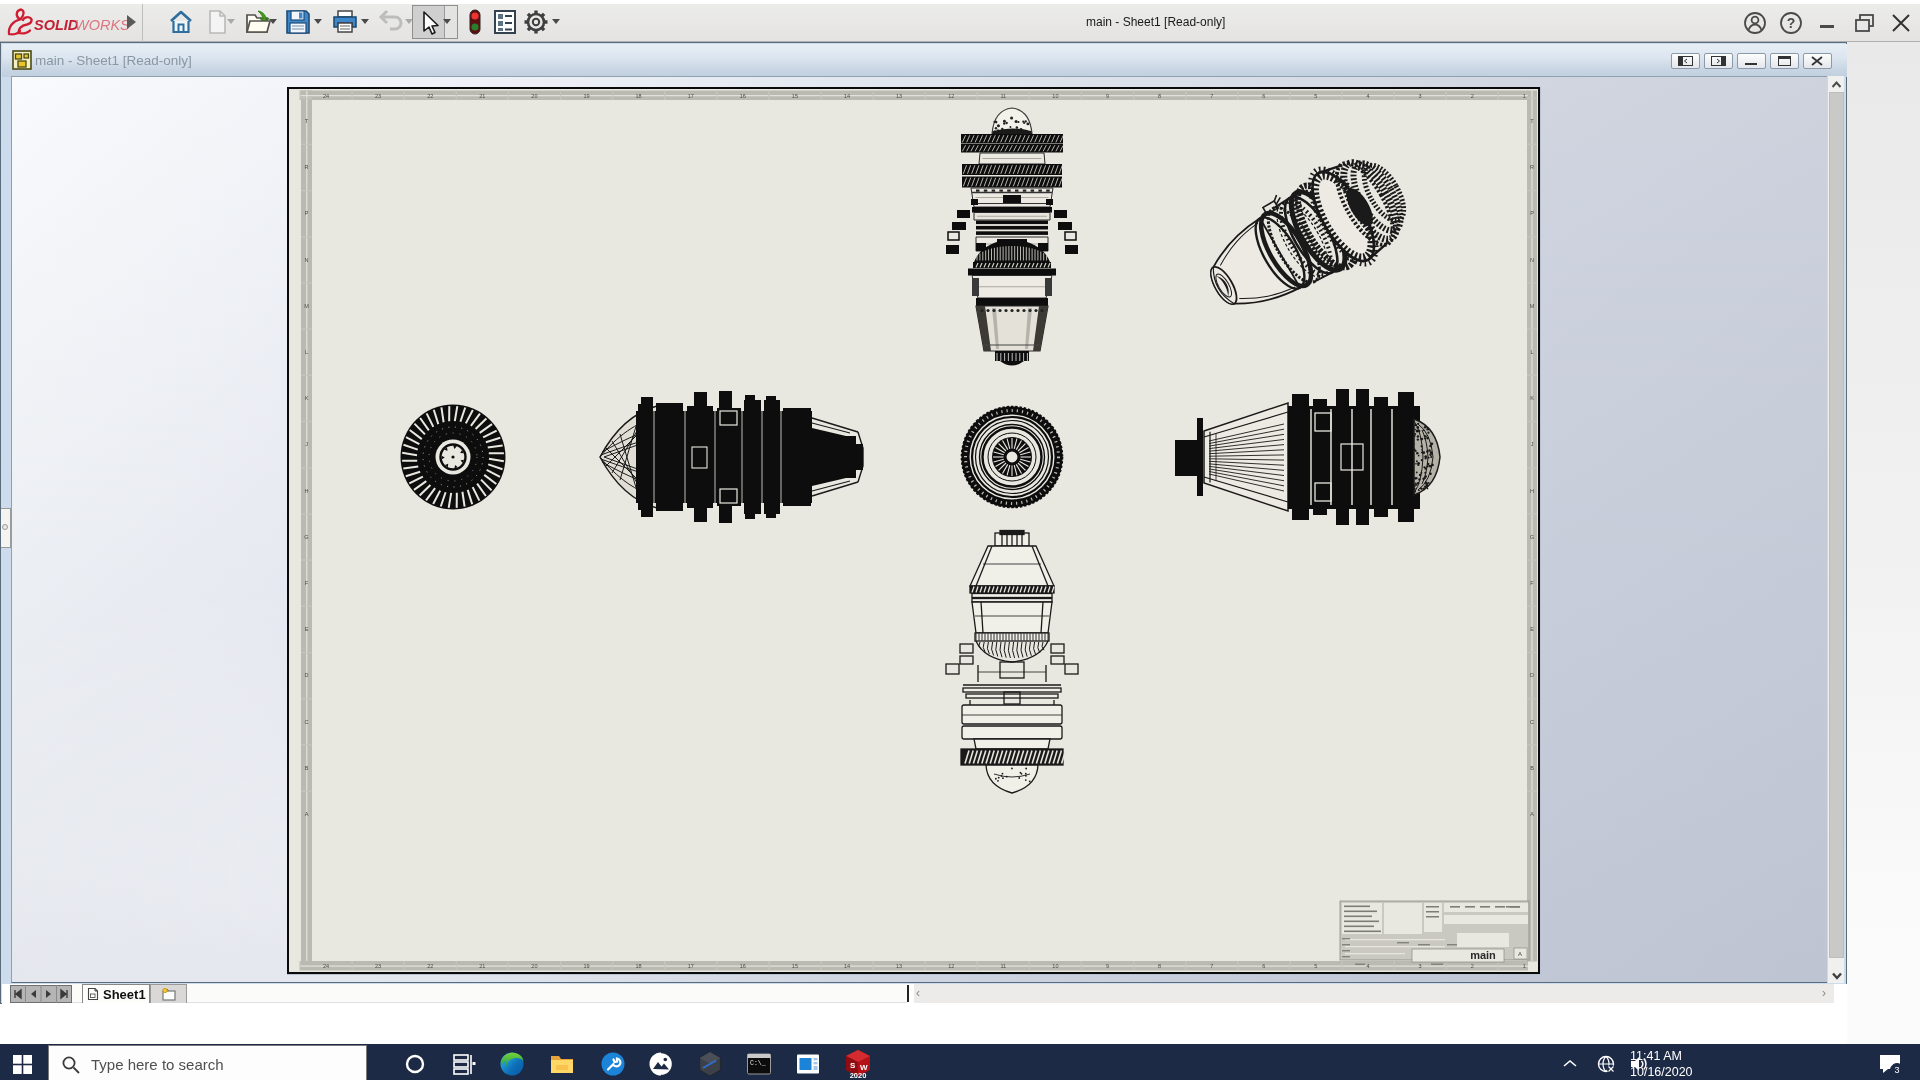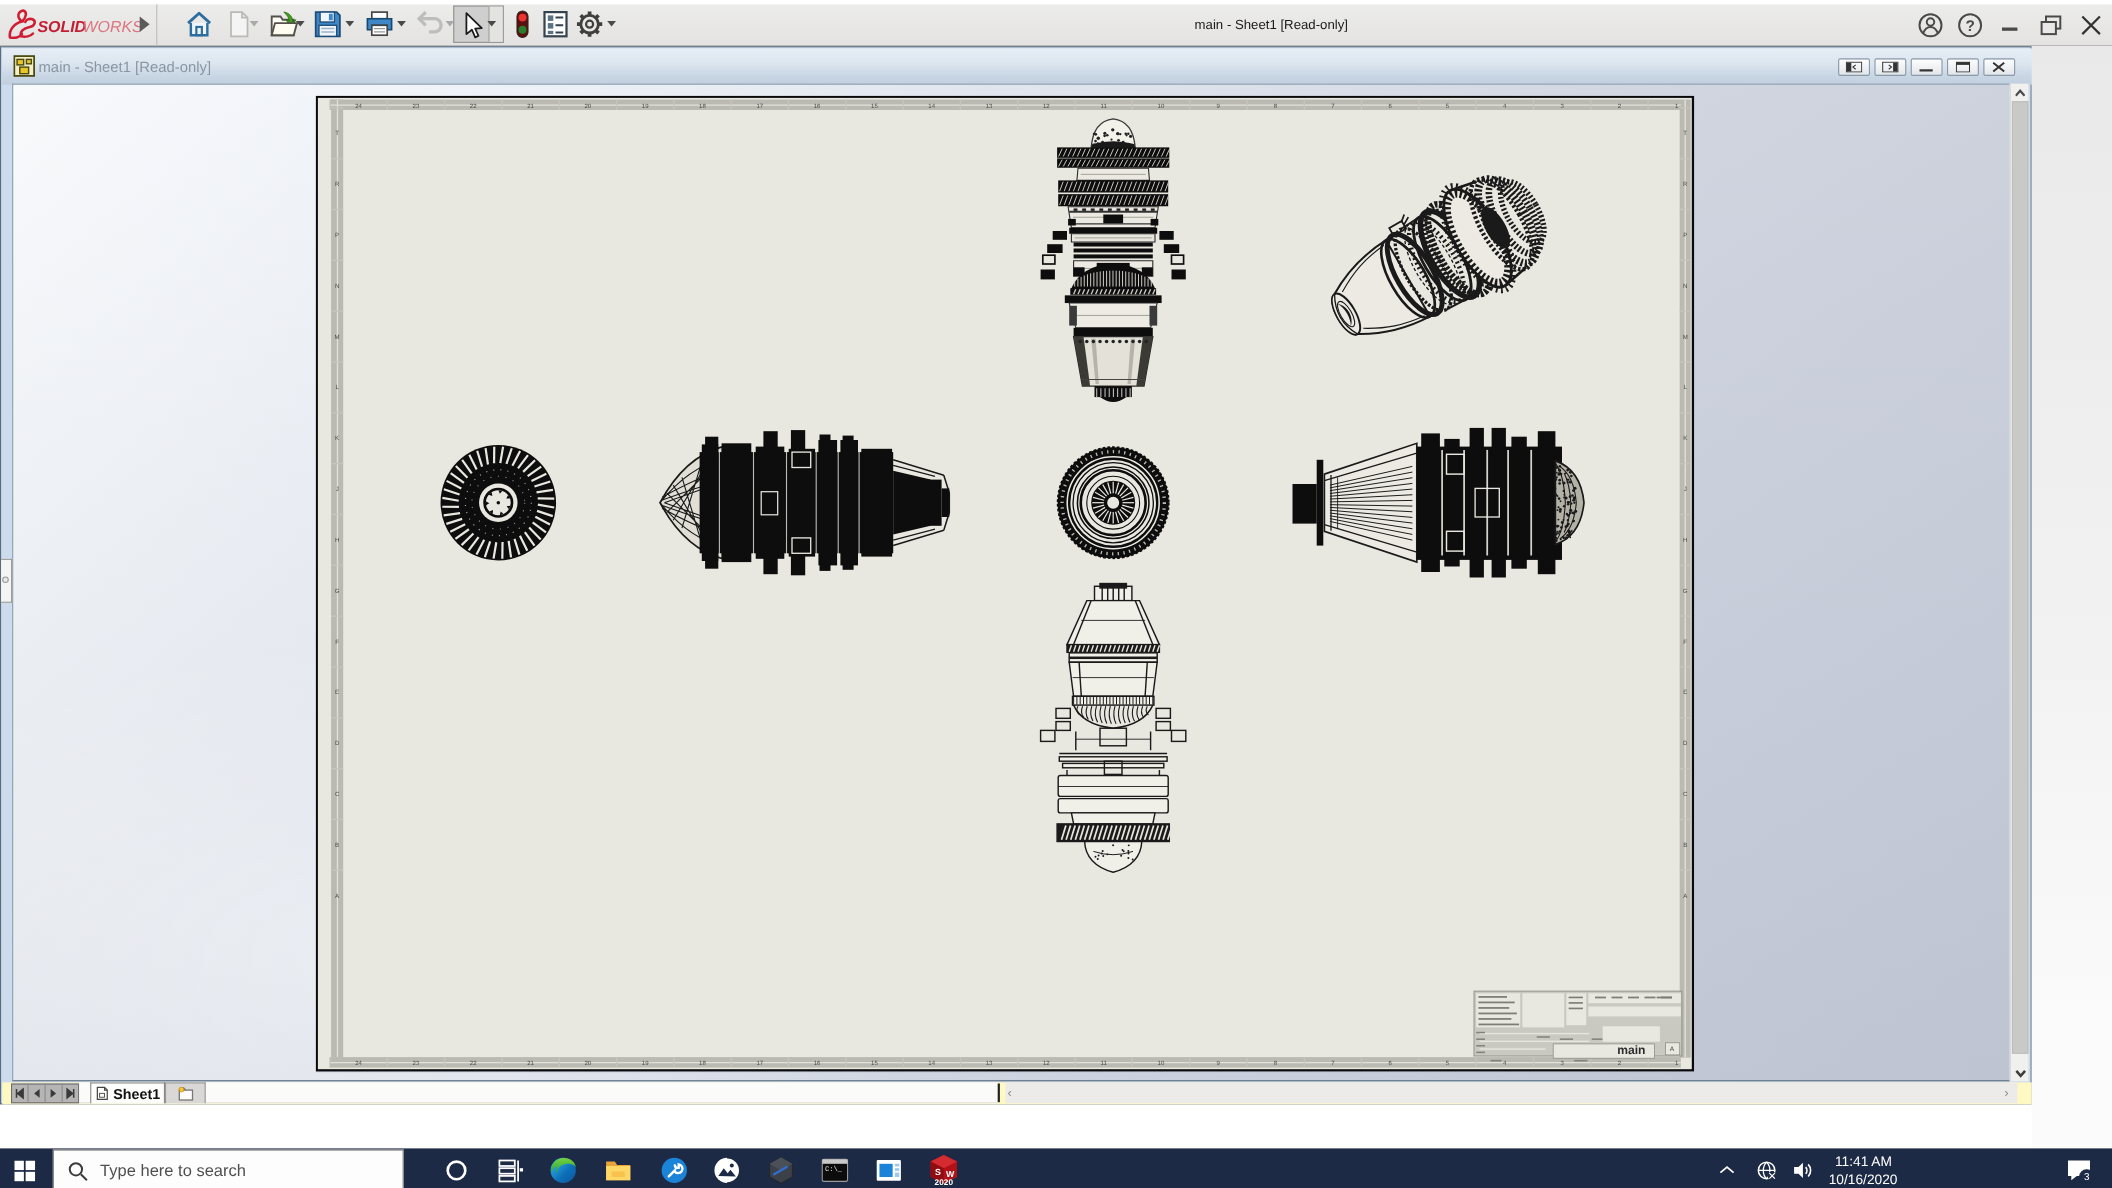--- a/index.html
+++ b/index.html
@@ -18,27 +18,27 @@
 #childwrap{position:absolute;left:0;top:38px;width:1847px;height:962px;background:#cddcec;border:1px solid #5a6b7c}
 #childbar{position:absolute;left:1px;top:1px;width:1846px;height:33px;background:linear-gradient(#e7eef5,#dce6f0 40%,#c9d6e4 75%,#c0cfdf)}
 #childbar .txt{position:absolute;left:33px;top:8.5px;font-size:13.5px;color:#8b96a3}
 .cbtn{position:absolute;top:9px;width:29px;height:16px;background:linear-gradient(#fdfdfd,#e3e6ea);border:1px solid #8a9aa8;border-radius:2px}
 
 #viewport{position:absolute;left:10px;top:33px;width:1816px;height:907px;background-image:radial-gradient(ellipse 900px 500px at 18% 88%, rgba(255,255,255,0.35), rgba(255,255,255,0) 60%),linear-gradient(rgba(120,132,160,0) 0%, rgba(120,132,160,0.18) 100%),linear-gradient(90deg,#f8fafc 0%,#eef1f7 25%,#dee3ec 55%,#d0d5e0 85%,#cdd2dd 100%);border-top:1px solid #8fa0b0;border-left:1px solid #8fa0b0;border-bottom:1px solid #5a6b7c;overflow:hidden}
 #vscroll{position:absolute;left:1826px;top:33px;width:17px;height:907px;background:#f0f0ee;border-left:1px solid #d5d5d3}
 #lefthandle{position:absolute;left:0px;top:465px;width:10px;height:40px;background:#f4f4f2;border:1px solid #9a9a9a;border-left:none;z-index:5}
 #lefthandle .c{position:absolute;left:1px;top:15px;width:6px;height:6px;border:1px solid #9a9a9a;border-radius:50%;background:#e8e8e6}
 
-#tabbar{position:absolute;left:1px;top:941px;width:1845px;height:20px;background:#fef9c3}
+#tabbar{position:absolute;left:1px;top:941px;width:1845px;height:30px;background:#ffffff}
 #rightstrip{position:absolute;left:1847px;top:38px;width:73px;height:1002px;background:linear-gradient(#e9e9e9,#f2f2f2 55%,#fbfbfb 90%)}
 
 #taskbar{position:absolute;left:0;top:1040px;width:1920px;height:40px;background:#1d2a45}
 .tico{position:absolute;top:7px;width:26px;height:26px}
 .underl{position:absolute;top:38px;height:2px;background:#76a9dc}
-.traytxt{position:absolute;color:#fff;font-size:12.5px;text-align:right}
+.traytxt{position:absolute;color:#fff;font-size:12.5px;text-align:left}
 </style></head><body>
 <div id="screen">
 
 <div id="toolbar">
  <svg id="logo" viewBox="0 0 130 32">
   <g stroke="#cf1e33" fill="none" stroke-width="2.3" stroke-linecap="round">
    <path d="M3 27 C2 20 7 14 14 12.5 C9 9 10 3.5 15 2.5 C19 3.5 18 9 14 12.5 M3 27 C7 28 12 27 14 24"></path>
    <path d="M13 26 C12 22 15 18.5 21 17.5 C26 16.5 27 12 23.5 10.5 C20.5 9.5 17.5 11 17 13 M13 26 C17 27 22 26 24 23.5"></path>
   </g>
   <text x="28" y="22.5" font-size="14.5" font-style="italic" font-weight="bold" fill="#c41e33">SOLID</text>

